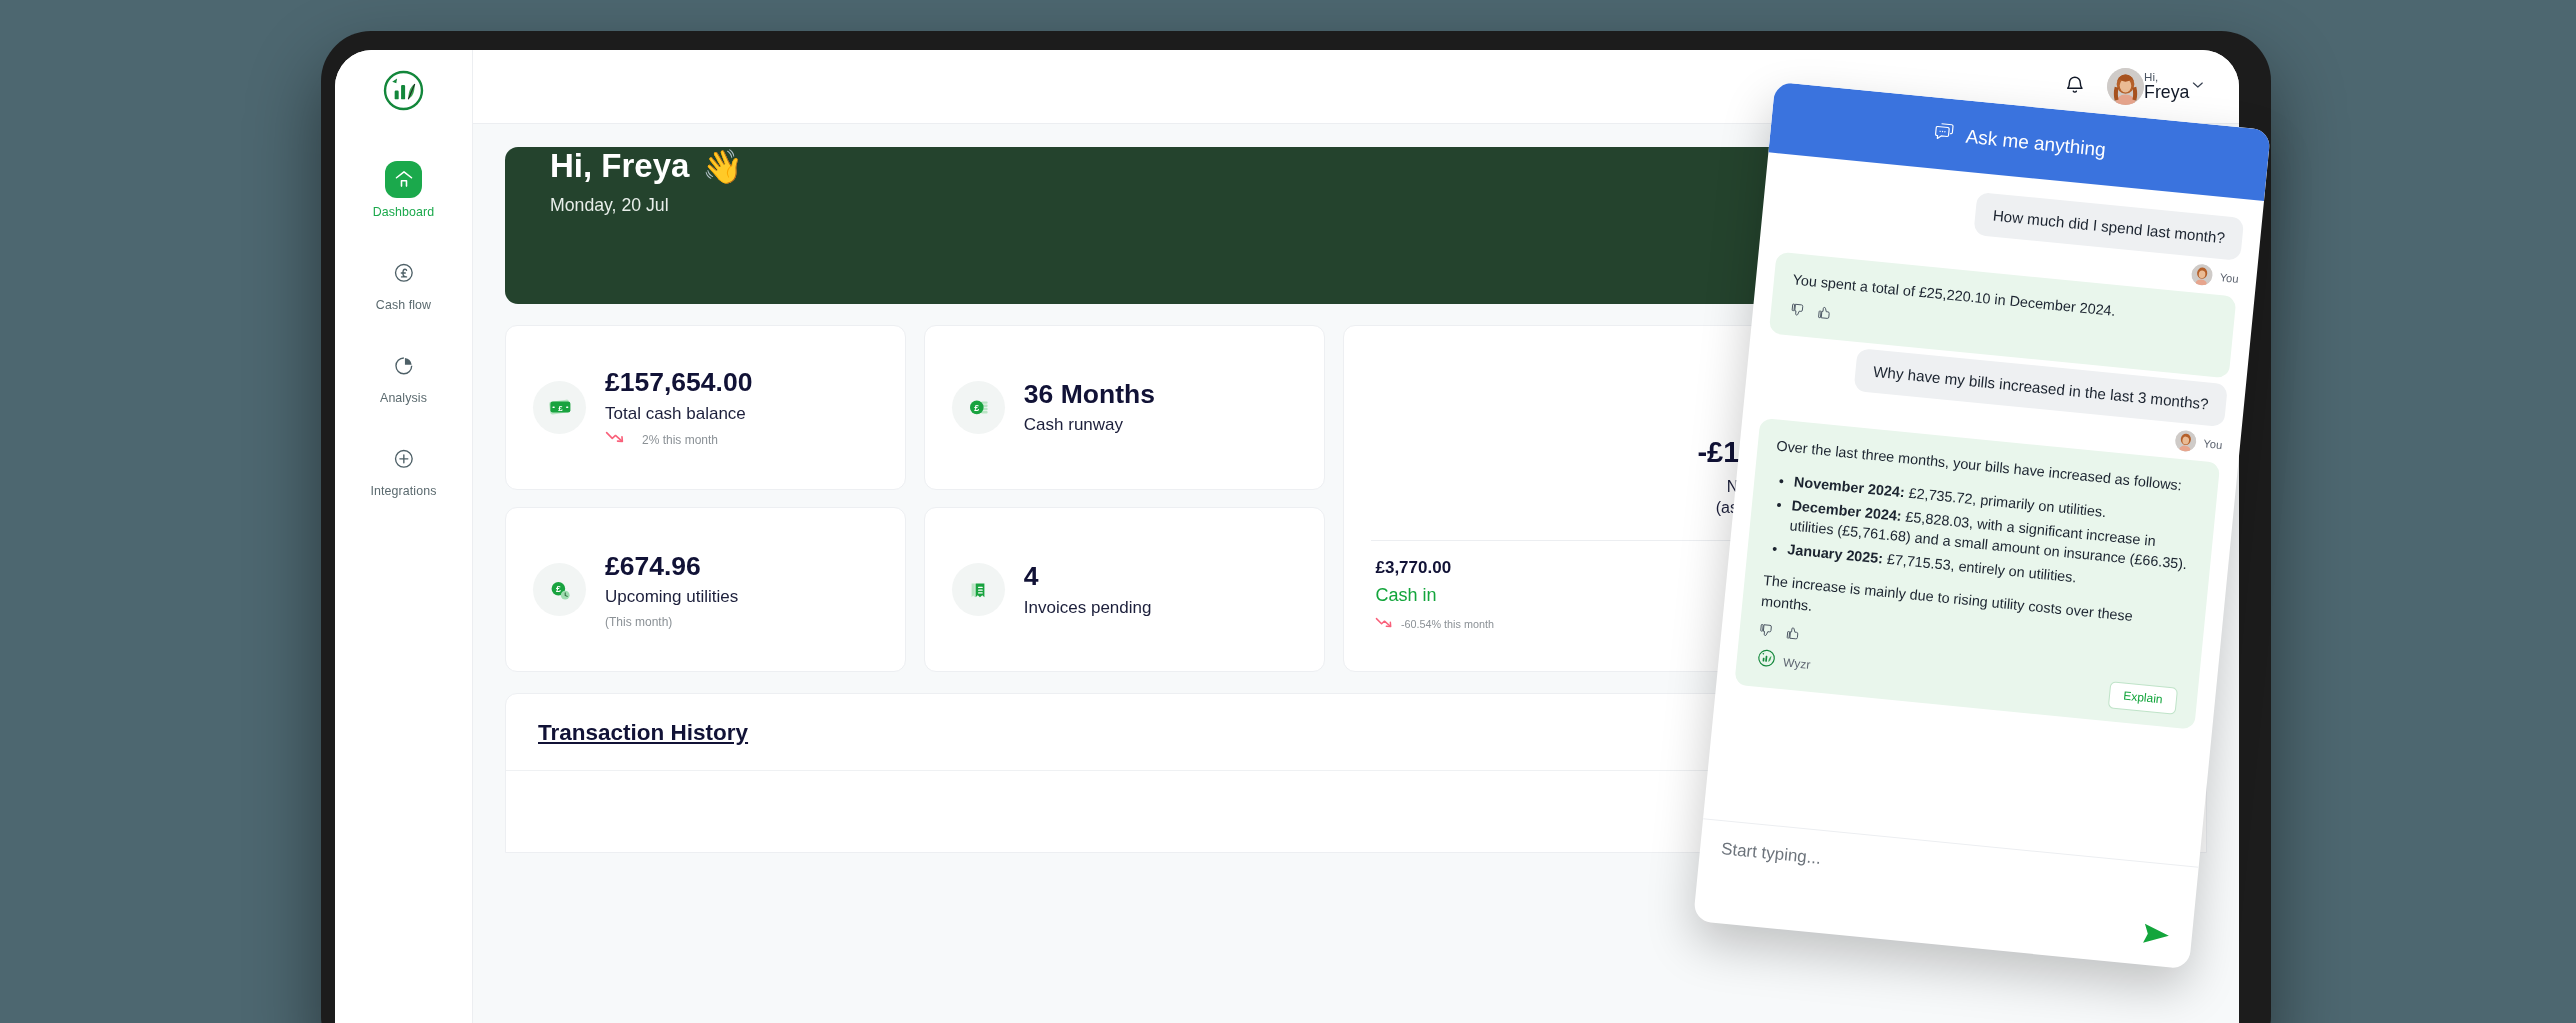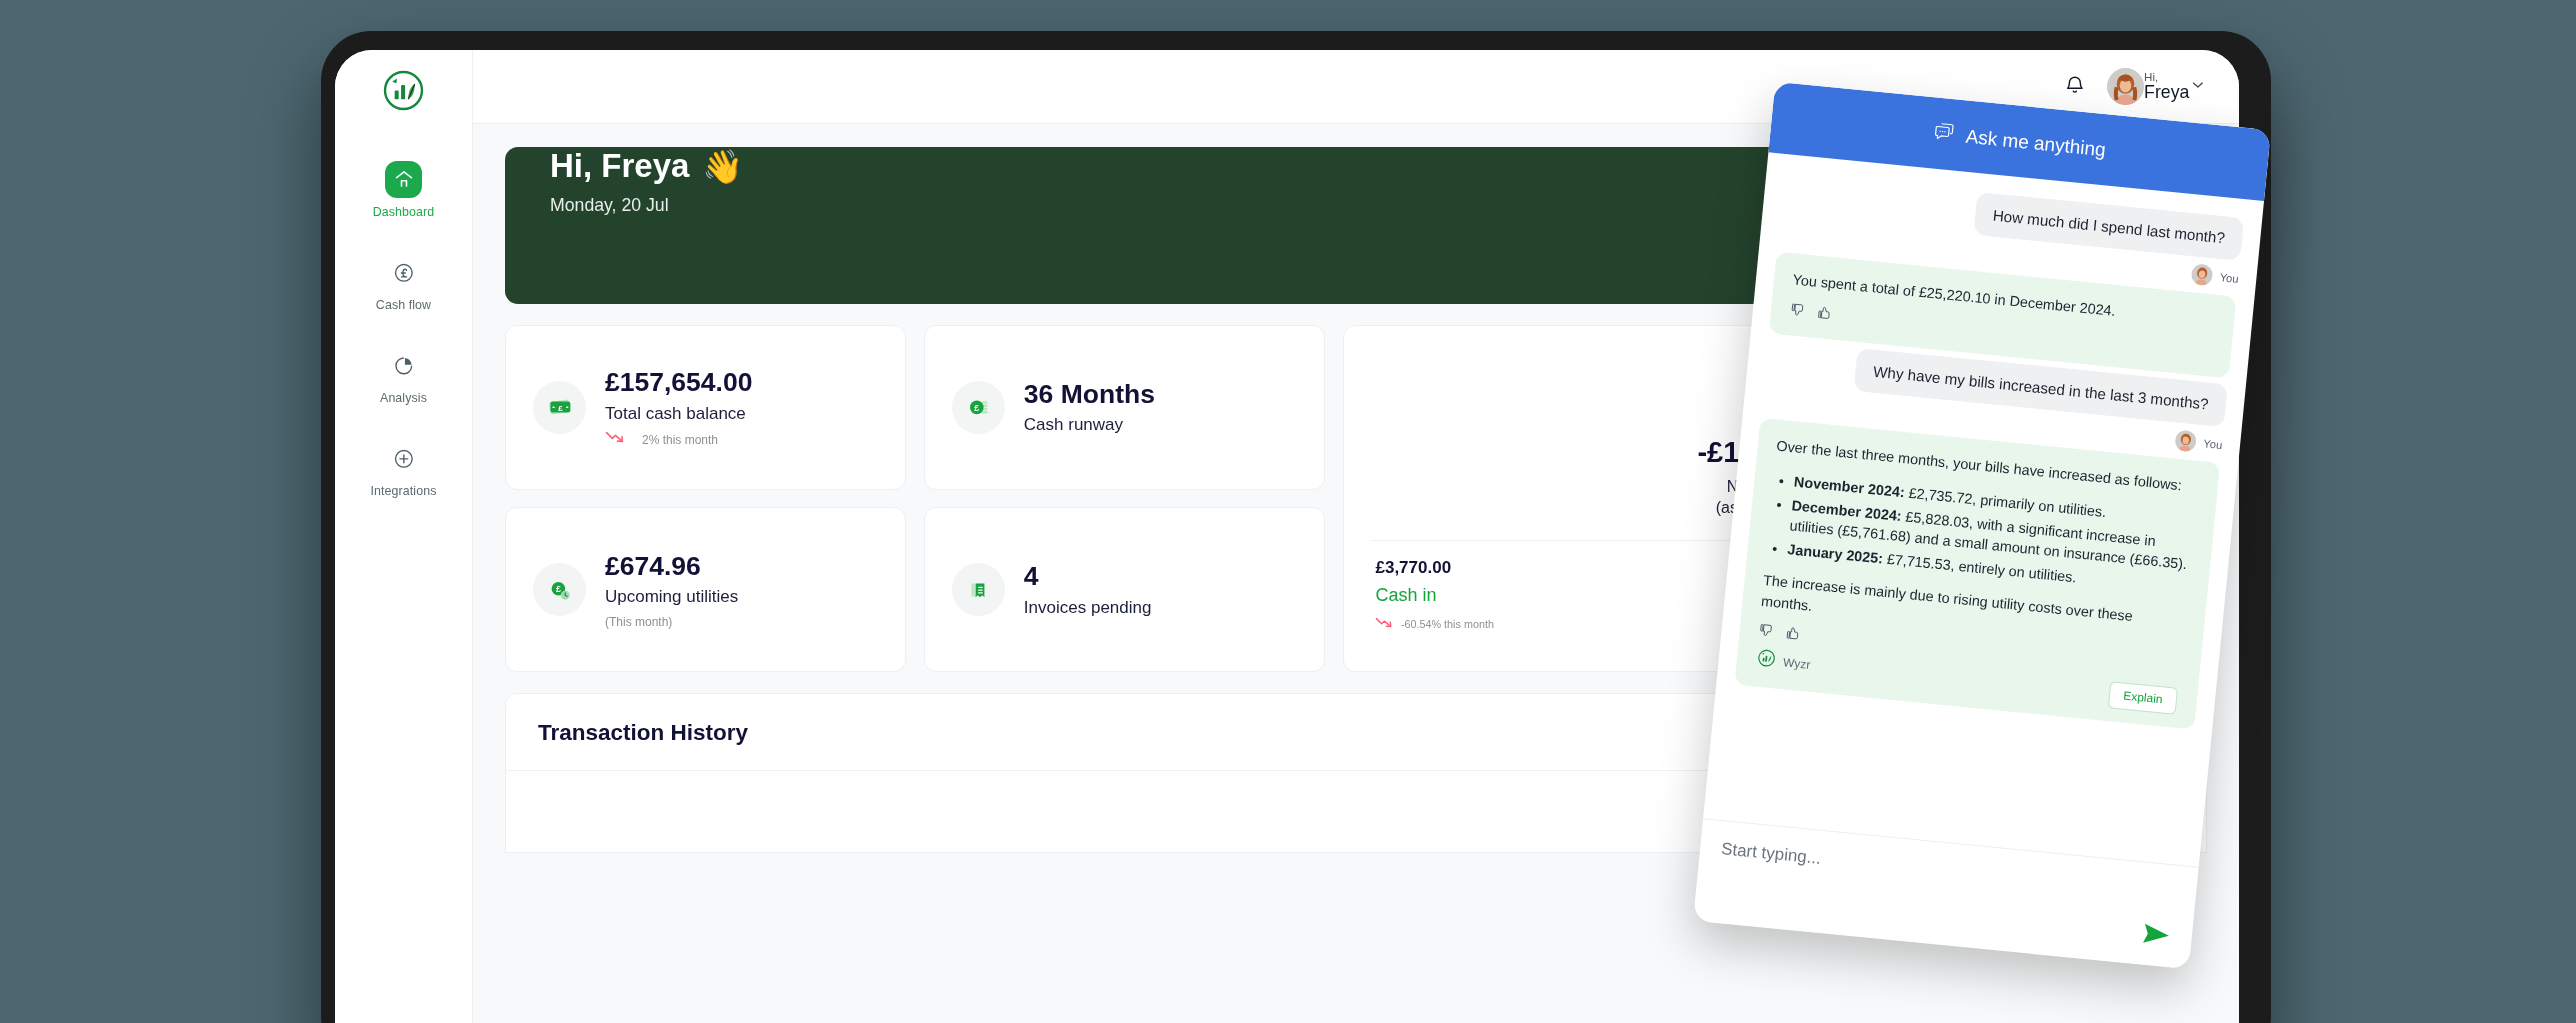--- a/index.html
+++ b/index.html
@@ -193,21 +193,21 @@
   .net-delta { font-size: 10.8px; color: #8b9196; margin-top: 10.4px; display: flex; align-items: center; gap: 6.4px; }
 
   
   #txn {
     background: #ffffff;
     border: 0.8px solid #edeff2;
     border-radius: 12px 12px 0 0;
     margin-top: 21px;
     height: 160px;
   }
-  #txn-title { font-size: 22.5px; font-weight: bold; color: #111236; padding: 26px 32px 24px 32px; }
+  #txn-title { font-size: 22.5px; font-weight: bold; color: #111236; padding: 26px 32px 24px 32px; text-decoration: underline; }
   #txn-div { height: 0.8px; background: #eff1f3; }
 
   
   #chat {
     position: absolute;
     left: 1733px;
     top: 104px;
     width: 498px;
     height: 843px;
     transform: rotate(5.6deg);

